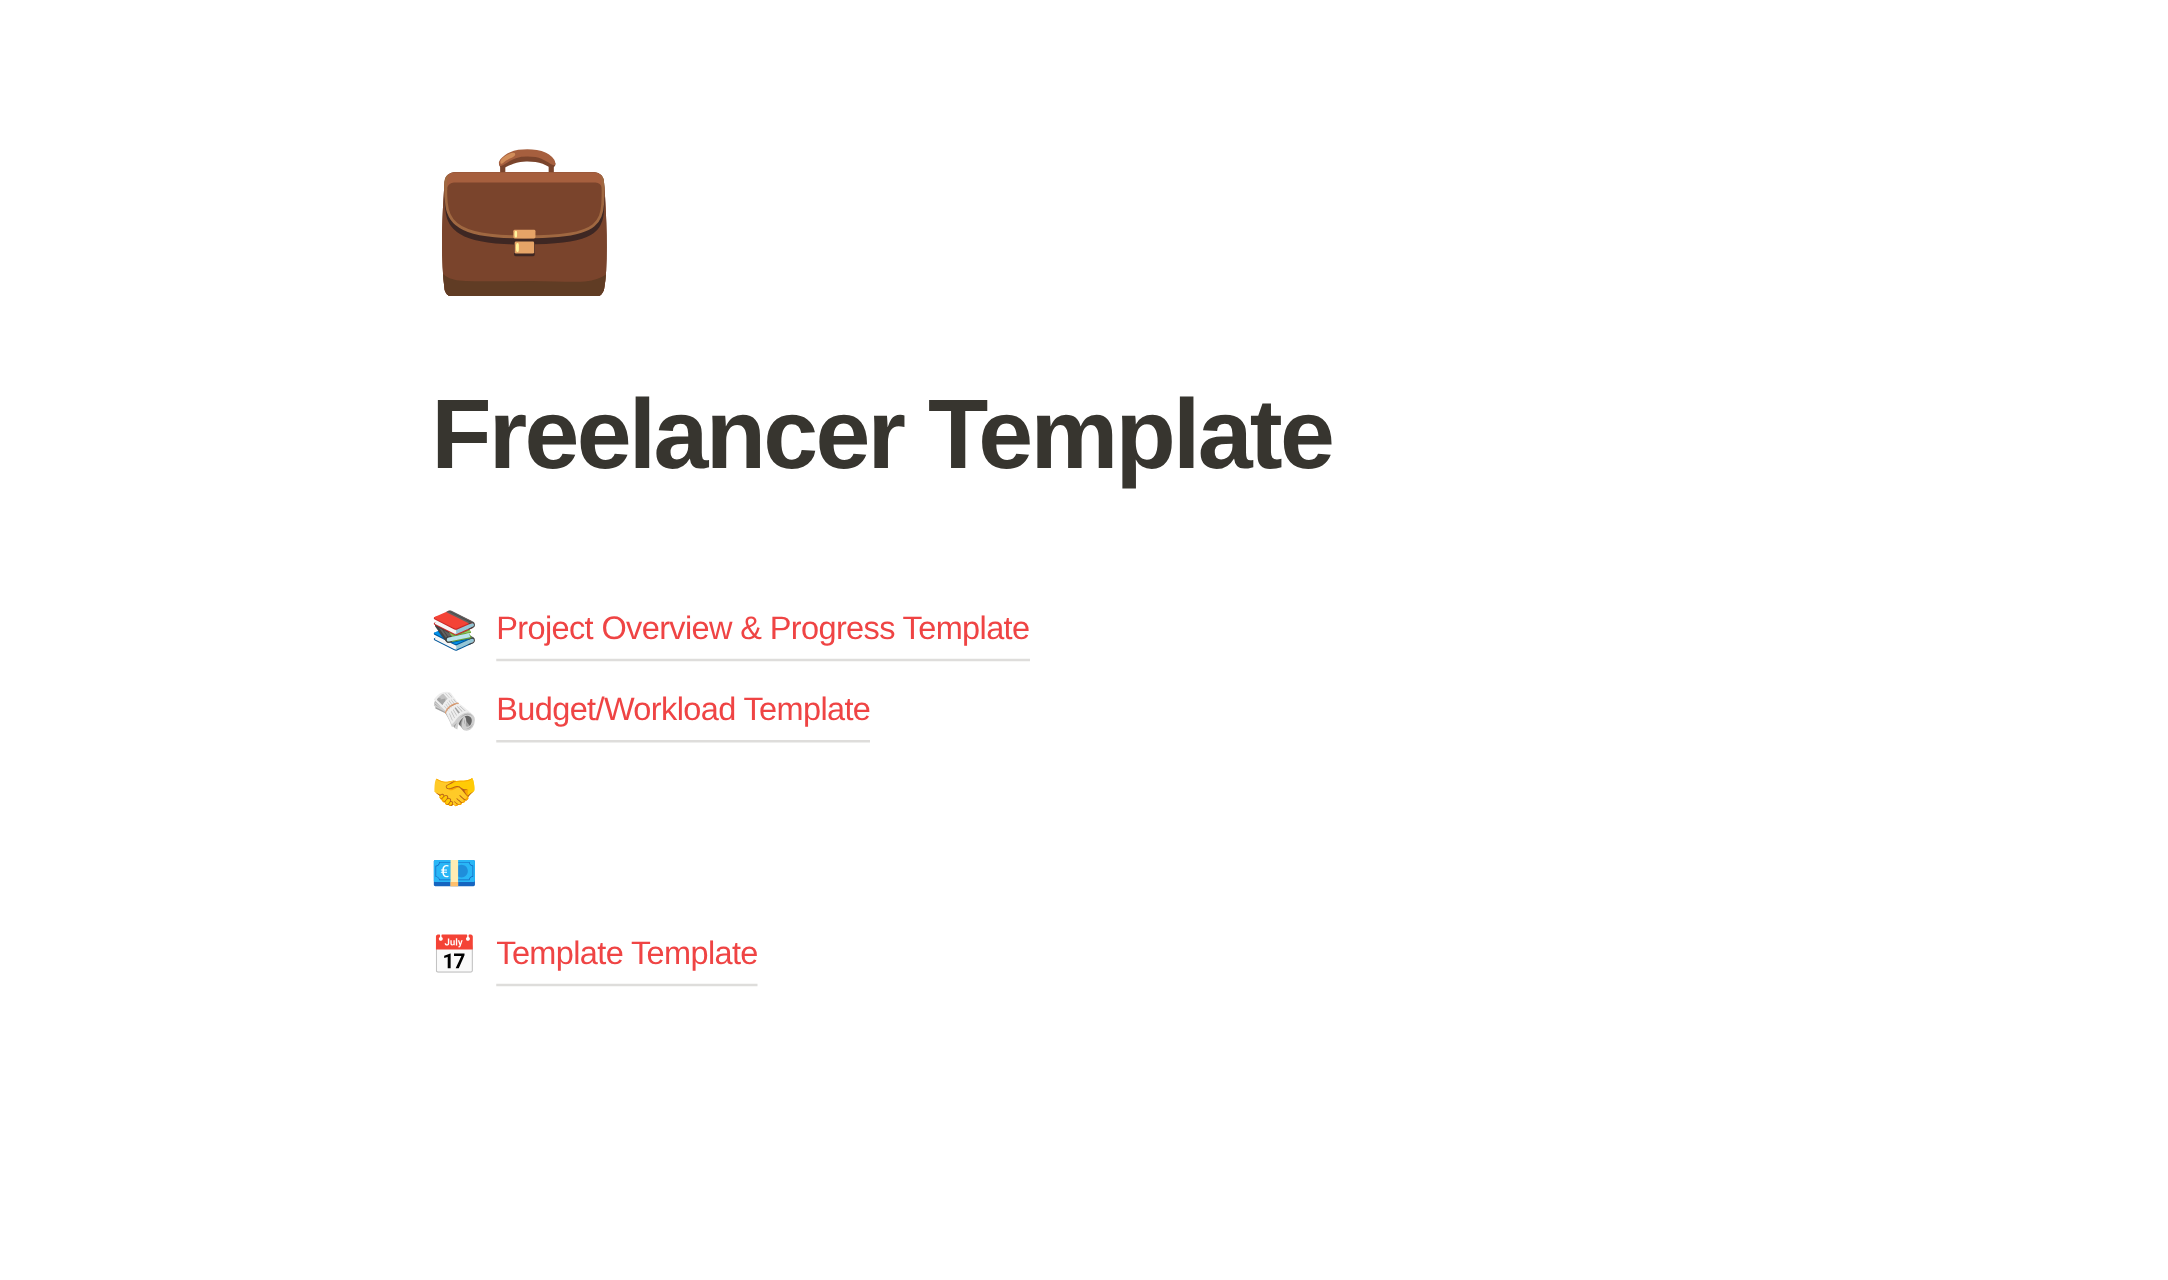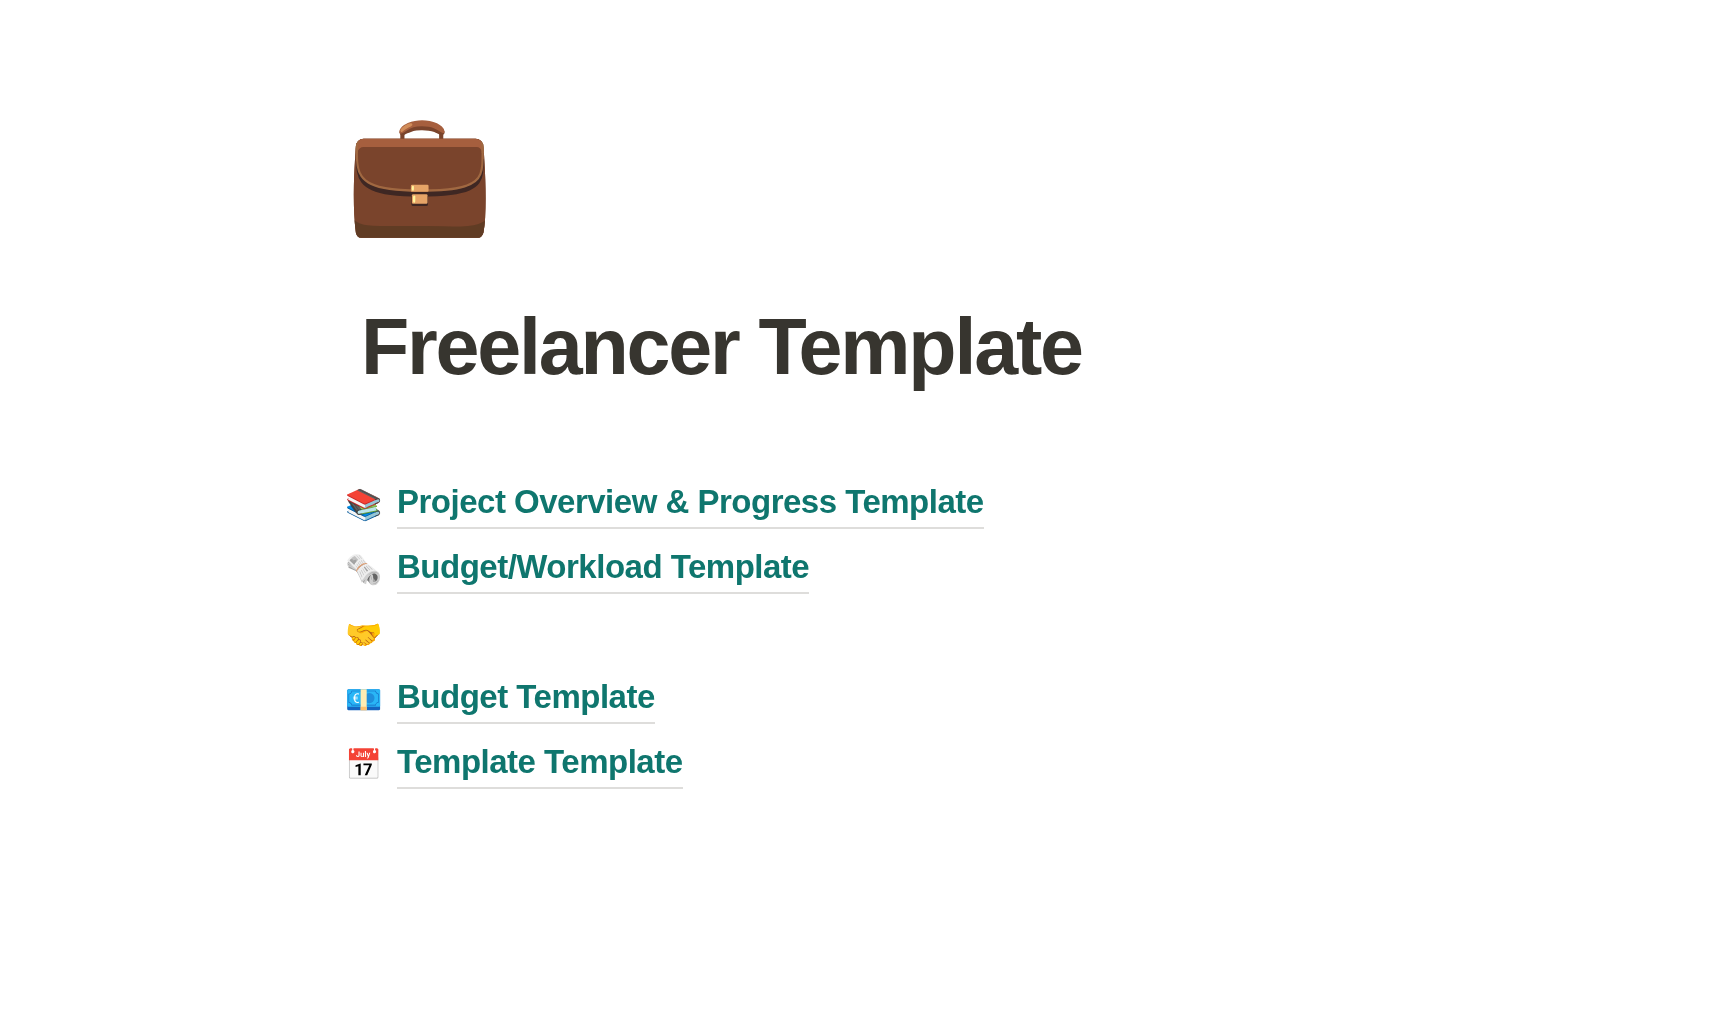--- a/index.html
+++ b/index.html
@@ -39,21 +39,21 @@
     line-height: 1;
     height: 140px;
     width: 150px;
     display: block;
     font-family: "DejaVu Sans", sans-serif;
     user-select: none;
   }
 
   
   .page-title {
-    margin: 16px;
+    margin: 0;
     padding: 0;
     margin-top: 52px;
     font-size: 79px;
     line-height: 1.1;
     font-weight: 700;
     letter-spacing: -2.2px;
     color: #37352f;
     font-family: "Liberation Sans", sans-serif;
     white-space: nowrap;
     -webkit-font-smoothing: antialiased;
@@ -78,24 +78,24 @@
     line-height: 38px;
     height: 38px;
     text-align: left;
     font-family: "DejaVu Sans", sans-serif;
     user-select: none;
   }
 
   .row-link {
     flex: 0 0 auto;
     margin-left: 14px;
-    font-size: 33px;
+    font-size: 26px;
     line-height: 42px;
-    color: #0f766e;
-    font-weight: 700;
+    color: #ef4444;
+    font-weight: 400;
     letter-spacing: -0.5px;
     border-bottom: 2px solid #dedddb;
     padding-bottom: 4px;
     text-decoration: none;
     cursor: pointer;
     white-space: nowrap;
     font-family: "Liberation Sans", sans-serif;
   }
 </style>
 </head>
@@ -119,21 +119,20 @@
         <span class="row-emoji">🗞️</span>
         <a class="row-link">Budget/Workload Template</a>
       </div>
 
       <div class="link-row">
         <span class="row-emoji">🤝</span>
       </div>
 
       <div class="link-row">
         <span class="row-emoji">💶</span>
-        <a class="row-link">Budget Template</a>
       </div>
 
       <div class="link-row">
         <span class="row-emoji">📅</span>
         <a class="row-link">Template Template</a>
       </div>
 
     </div>
   </div>
 </div>

